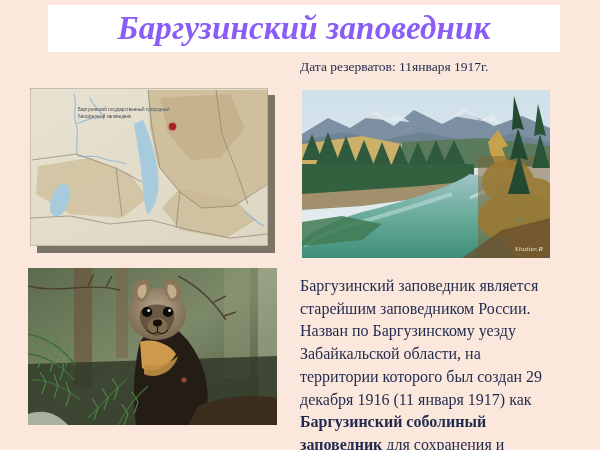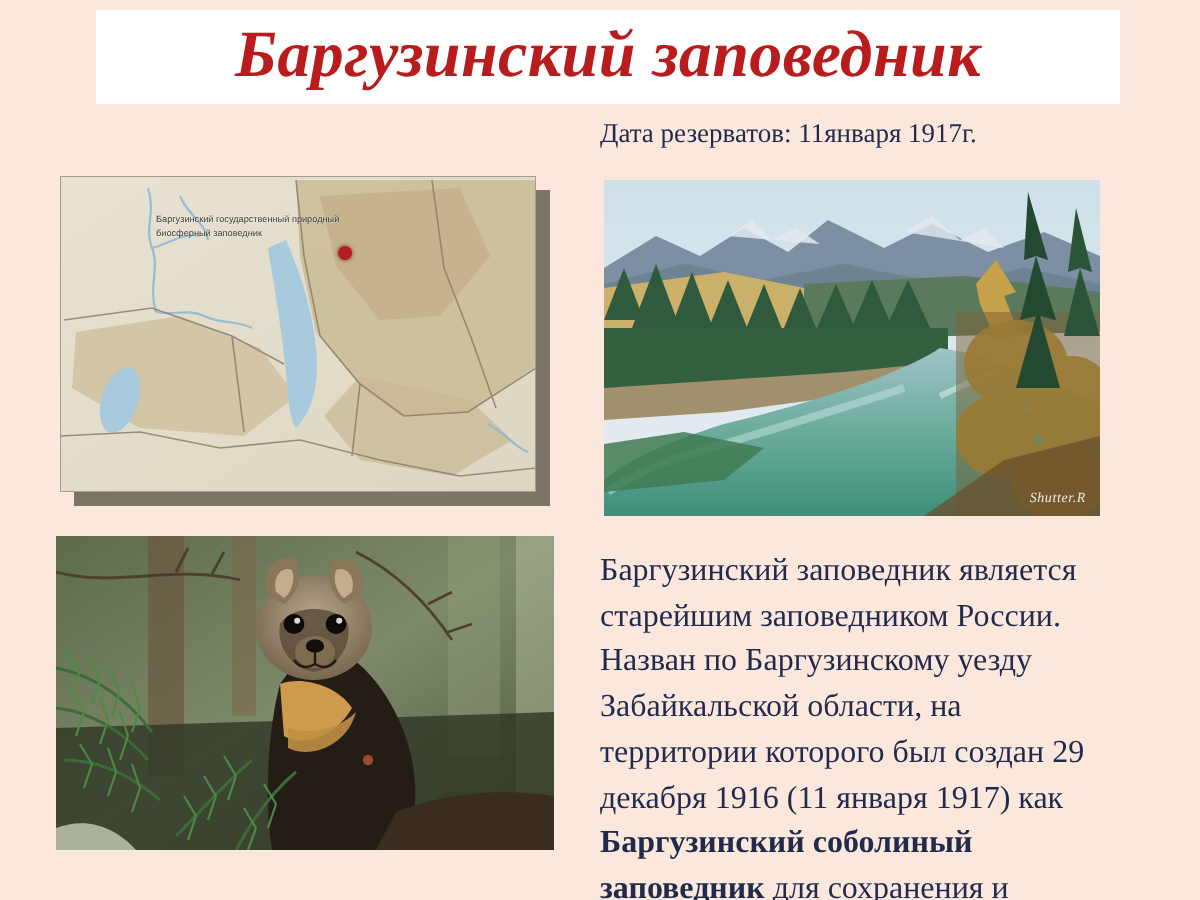--- a/index.html
+++ b/index.html
@@ -31,21 +31,21 @@
     background: #ffffff;
     display: flex;
     align-items: center;
     justify-content: center;
   }
   .title-text {
     font-family: "Liberation Serif", serif;
     font-style: italic;
     font-weight: bold;
     font-size: 33px;
-    color: #b91c1c;
+    color: #8b5cf6;
     letter-spacing: 0.2px;
     white-space: nowrap;
     line-height: 1;
   }
 
   
   .date-line {
     position: absolute;
     left: 300px;
     top: 59px;

